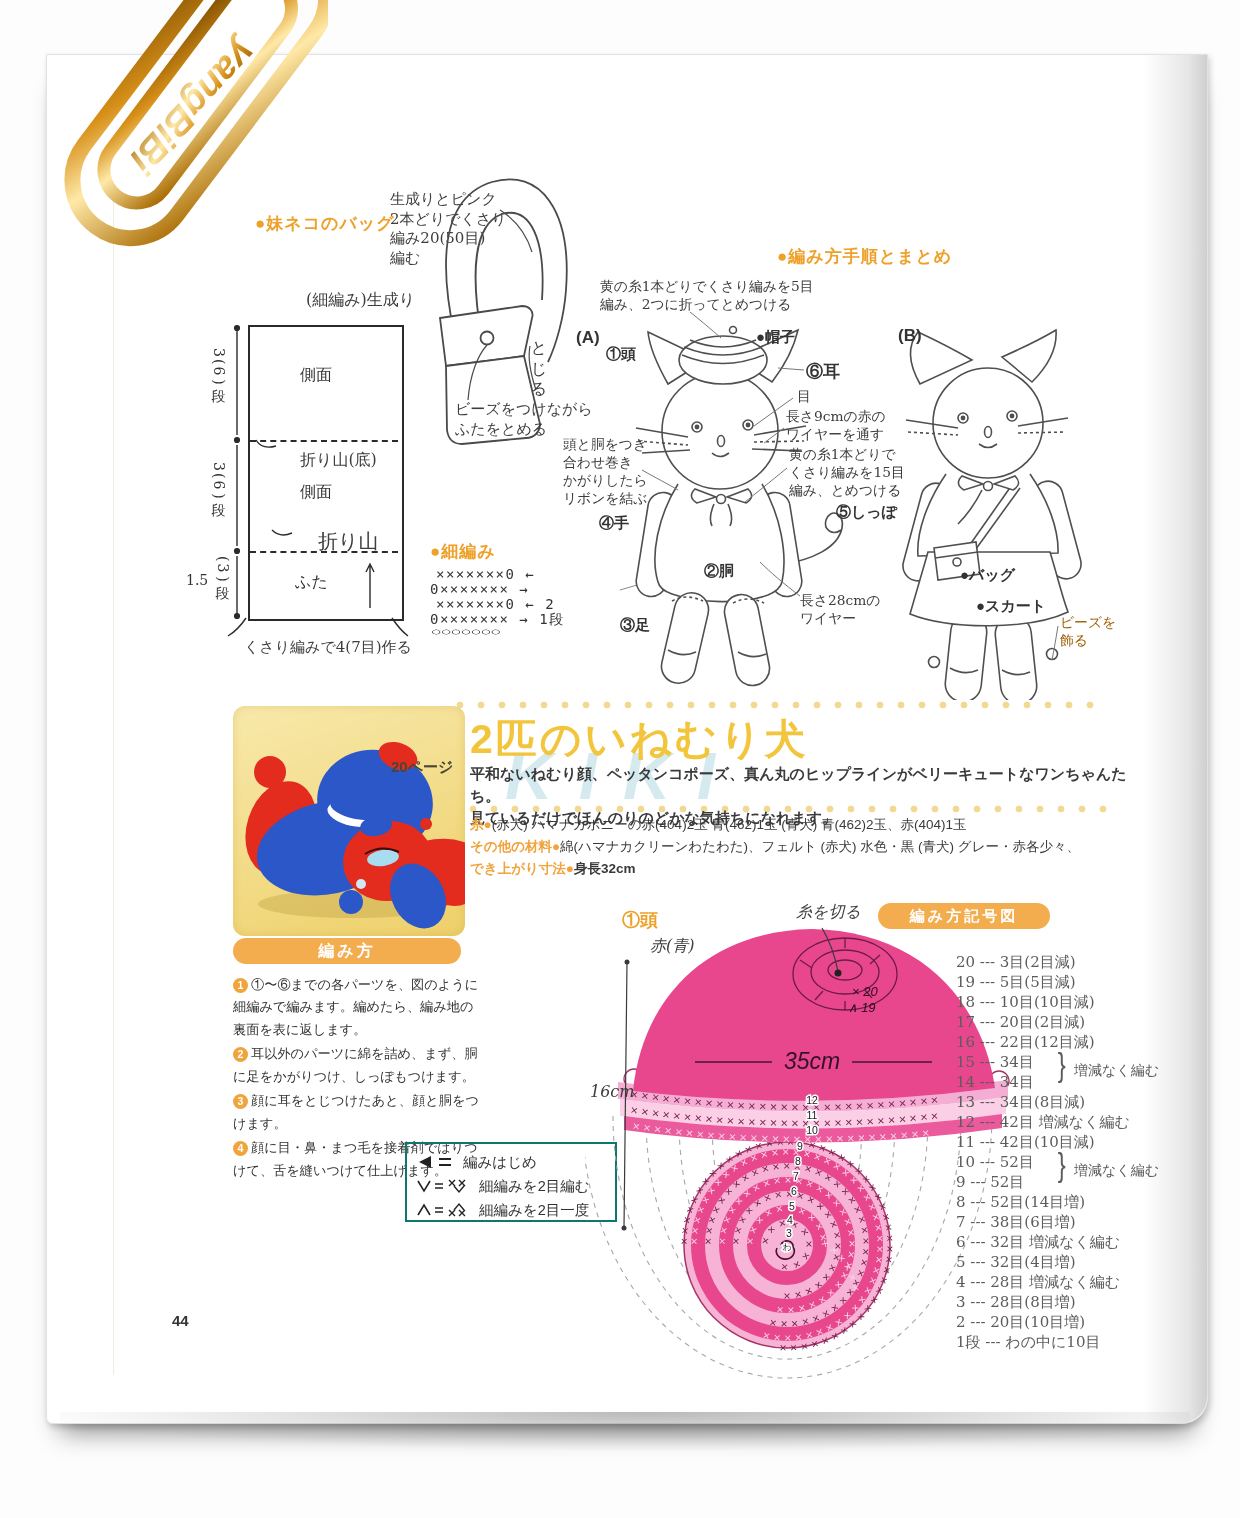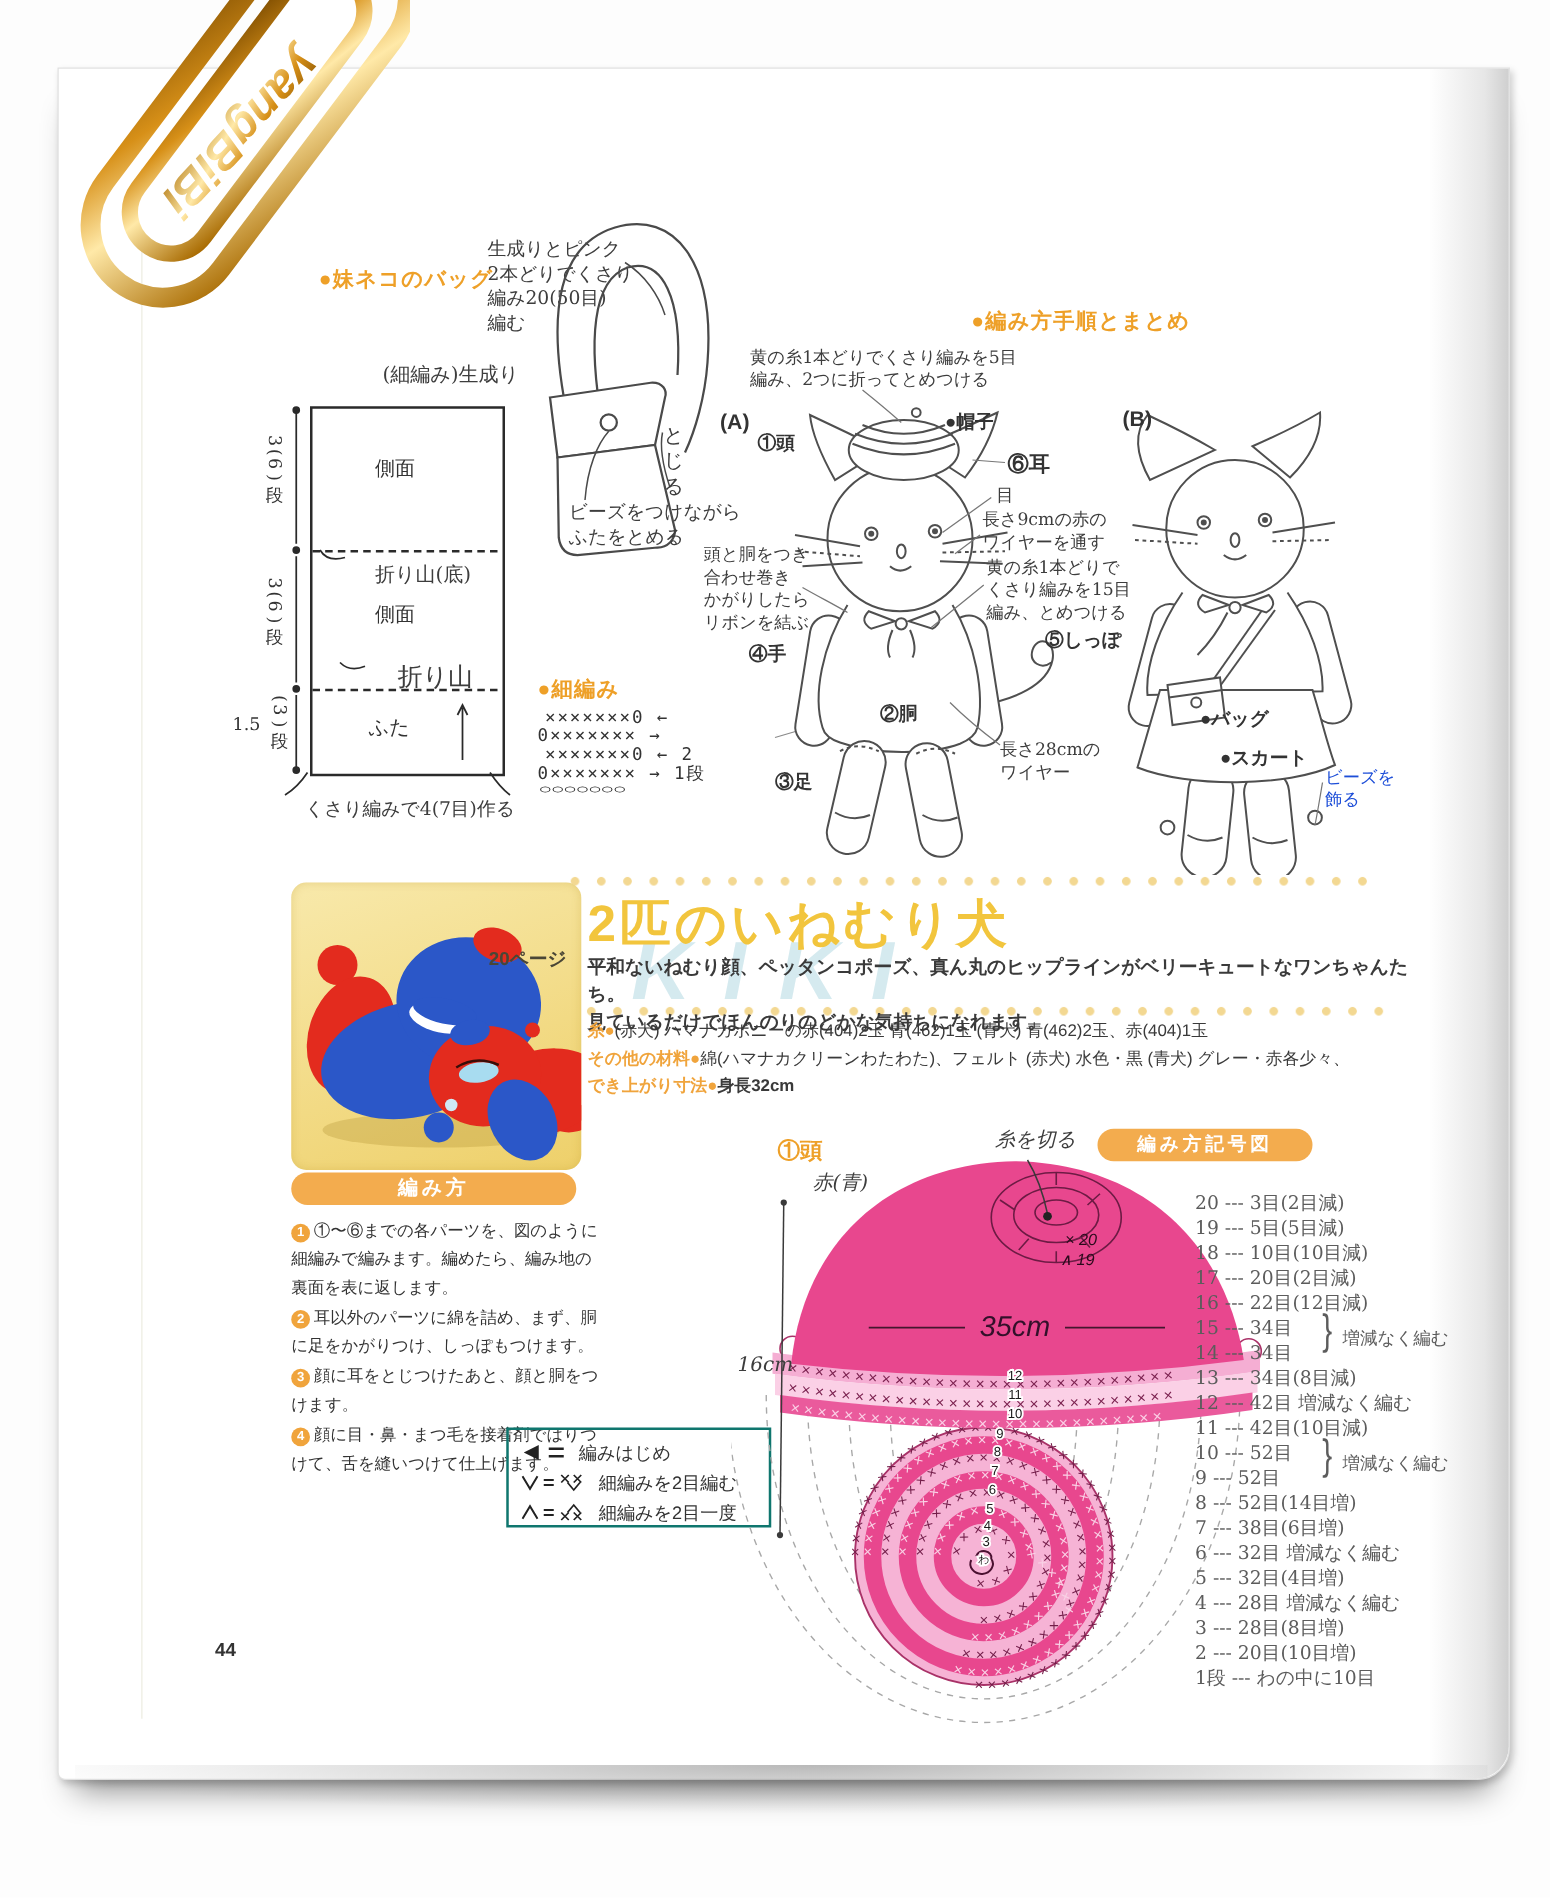--- a/index.html
+++ b/index.html
@@ -235,21 +235,21 @@
 リボンを結ぶ</div>
 <div class="abs" style="left:599px;top:514px;font-size:15px;font-weight:bold;">④手</div>
 <div class="abs" style="left:836px;top:503px;font-size:15px;font-weight:bold;">⑤しっぽ</div>
 <div class="abs" style="left:704px;top:562px;font-size:15px;font-weight:bold;">②胴</div>
 <div class="abs" style="left:620px;top:616px;font-size:15px;font-weight:bold;">③足</div>
 <div class="abs hand ml anno" style="left:800px;top:592px;">長さ28cmの
 ワイヤー</div>
 <div class="abs" style="left:898px;top:326px;font-weight:bold;font-size:17px;">(B)</div>
 <div class="abs" style="left:960px;top:566px;font-size:15px;font-weight:bold;">●バッグ</div>
 <div class="abs" style="left:976px;top:597px;font-size:15px;font-weight:bold;">●スカート</div>
-<div class="abs hand ml anno" style="left:1060px;top:614px;color:#1d4ed8;">ビーズを
+<div class="abs hand ml anno" style="left:1060px;top:614px;color:#a16207;">ビーズを
 飾る</div>
 
 <div class="abs dots" style="left:455px;top:700px;width:650px;"></div>
 <div class="abs dots" style="left:468px;top:804px;width:645px;"></div>
 
 <div class="abs" style="left:233px;top:706px;width:232px;height:230px;border-radius:12px;z-index:2;
      background:linear-gradient(160deg,#f8e9ab,#eed06a);box-shadow:inset 0 0 8px rgba(190,150,40,.3);">
   <svg width="232" height="230" viewBox="0 0 232 230">
     <ellipse cx="120" cy="198" rx="95" ry="14" fill="rgba(170,135,40,.28)"></ellipse>
 

